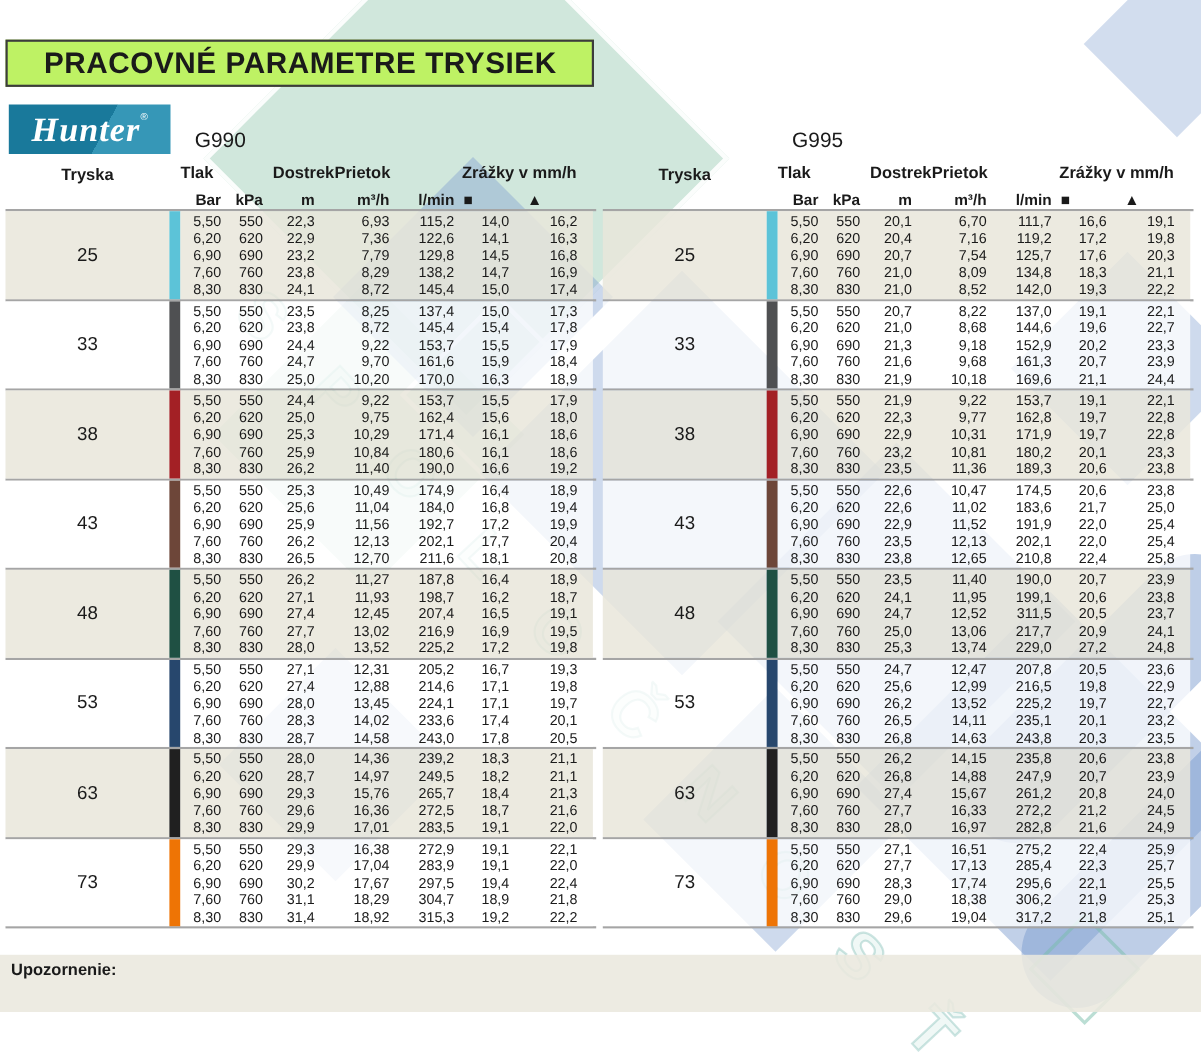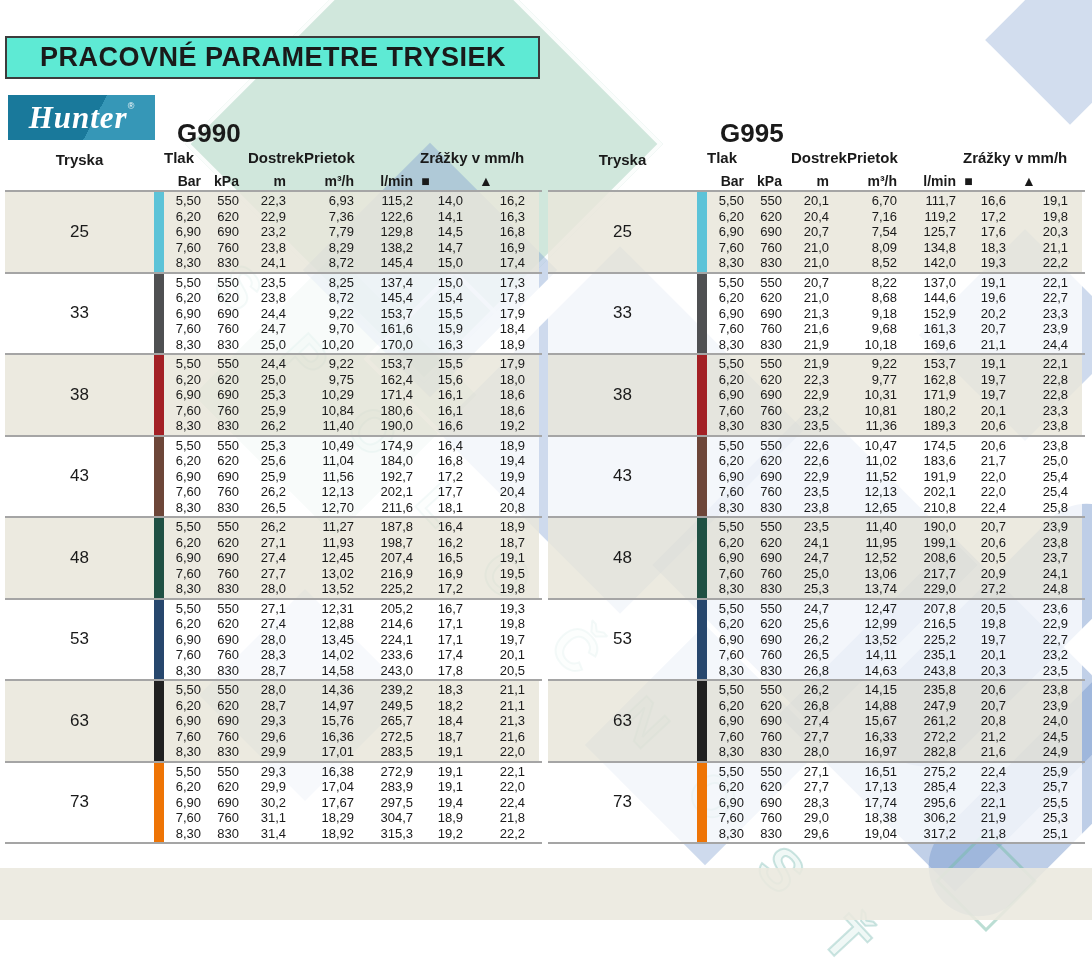--- a/index.html
+++ b/index.html
@@ -12,36 +12,36 @@
   .wm-d{transform:rotate(45deg);}
   .wm-text{
     position:absolute;z-index:0;left:250px;top:250px;
     transform:rotate(47deg);transform-origin:0 0;
     font-size:58px;font-weight:bold;letter-spacing:58px;white-space:nowrap;
     color:rgba(110,185,170,0.10);-webkit-text-stroke:2px rgba(90,170,158,0.30);
   }
   
   .title-box{
     position:absolute;left:5px;top:36px;width:531px;height:39px;z-index:3;
-    background:#5eead4;border:2px solid #3c3c3c;display:flex;align-items:center;
+    background:#bef264;border:2px solid #3c3c3c;display:flex;align-items:center;
   }
   .title-box span{font-size:27px;font-weight:bold;letter-spacing:0.5px;padding-left:33px;}
   .logo{
     position:absolute;left:8px;top:95px;width:147px;height:45px;z-index:3;
     background:linear-gradient(118deg,#19799b 58%,#3697b7 58%);
     display:flex;align-items:center;justify-content:center;
   }
   .logo-text{
     font-family:"Liberation Serif",serif;font-weight:bold;font-style:italic;
     font-size:31px;color:#ffffff;letter-spacing:1px;
   }
   .logo-reg{font-size:9px;color:#ffffff;align-self:flex-start;margin-top:6px;}
   
   .ntable{position:absolute;top:145px;width:537px;height:710px;z-index:2;}
-  .model{position:absolute;left:172px;top:-27px;font-size:26px;font-weight:bold;}
+  .model{position:absolute;left:172px;top:-27px;font-size:19px;font-weight:normal;}
   .col-tryska{position:absolute;left:0;top:6px;width:149px;text-align:center;
     font-size:15px;font-weight:bold;}
   .thead-grid{position:absolute;left:159px;top:4px;width:375px;display:grid;
     grid-template-columns:84px 56px 116px 119px;}
   .thead-grid div{text-align:left;font-size:15px;font-weight:bold;white-space:nowrap;}
   .subhead{position:absolute;left:159px;top:26px;width:375px;height:19px;}
   .tbody{
     position:absolute;left:0;top:45px;width:537px;
     border-top:2px solid #a5a5a5;border-bottom:2px solid #a5a5a5;
   }
@@ -776,21 +776,21 @@
             <div>11,95</div>
             <div>199,1</div>
             <div>20,6</div>
             <div>23,8</div>
           </div>
           <div class="row">
             <div>6,90</div>
             <div>690</div>
             <div>24,7</div>
             <div>12,52</div>
-            <div>208,6</div>
+            <div>311,5</div>
             <div>20,5</div>
             <div>23,7</div>
           </div>
           <div class="row">
             <div>7,60</div>
             <div>760</div>
             <div>25,0</div>
             <div>13,06</div>
             <div>217,7</div>
             <div>20,9</div>
@@ -957,13 +957,14 @@
             <div>317,2</div>
             <div>21,8</div>
             <div>25,1</div>
           </div>
         </div>
       </div>
     </div>
 </div>
 
 <div class="notice">
+  <div class="notice-label">Upozornenie:</div>
 </div>
 
 </body></html>

